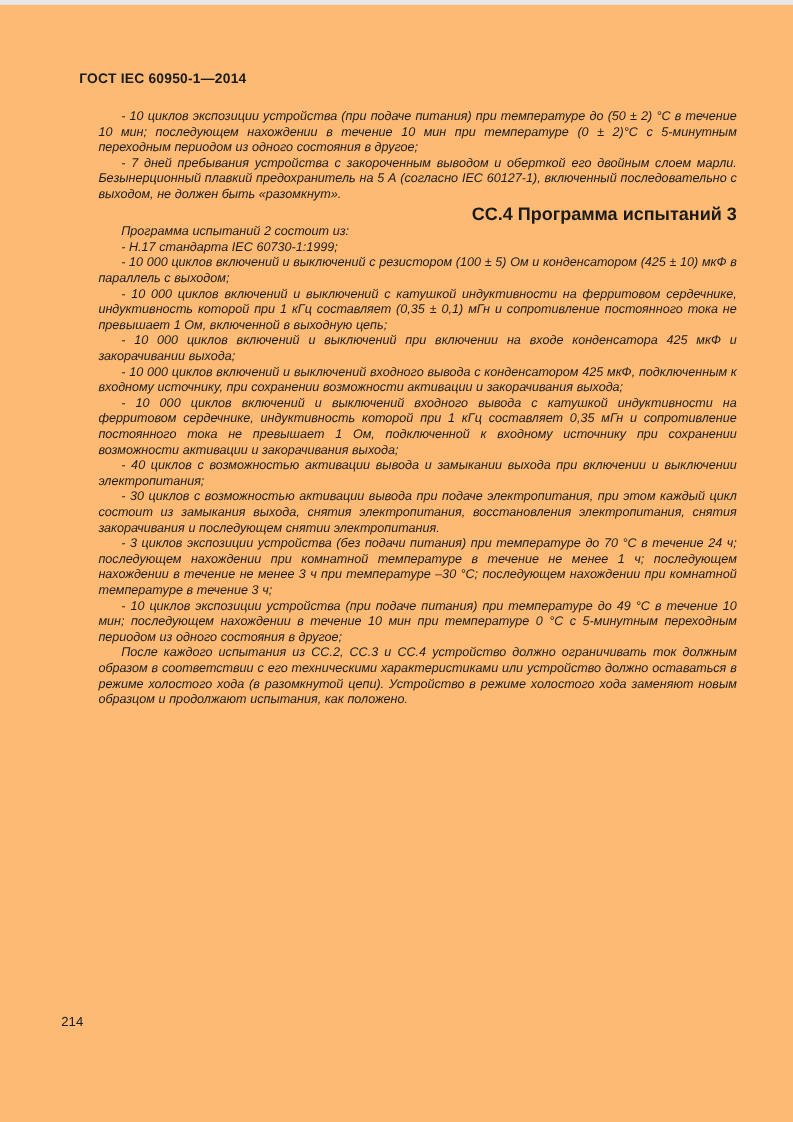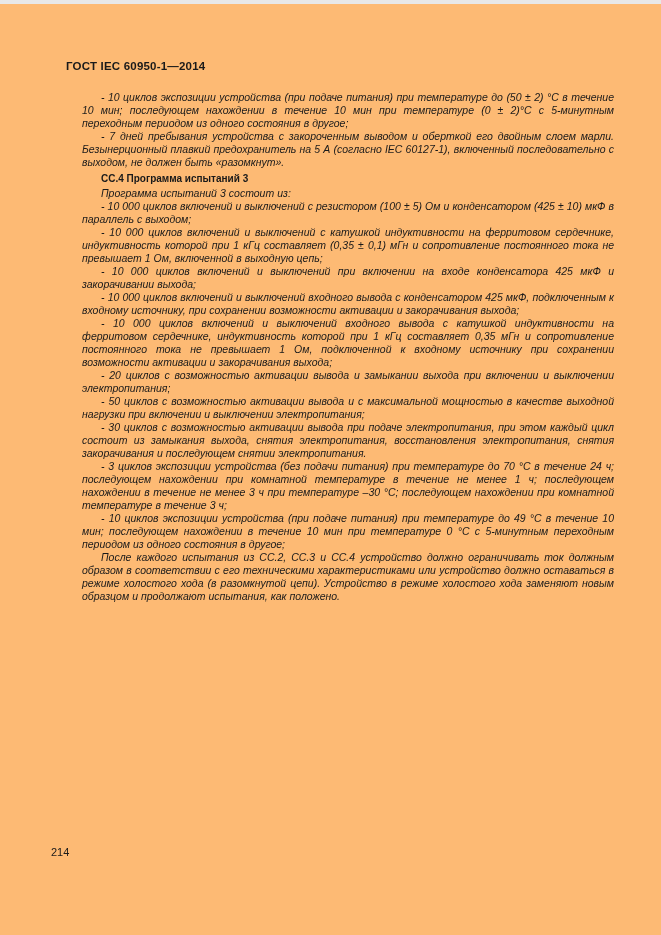--- a/index.html
+++ b/index.html
@@ -35,24 +35,24 @@
     text-align: justify;
     text-indent: 19px;
     margin: 0;
     hyphens: manual;
     -webkit-hyphens: manual;
     word-spacing: 0.1px;
   }
   .heading {
     font-weight: bold;
     font-style: normal;
-    font-size: 10px;
+    font-size: 15px;
     line-height: 13px;
     text-indent: 19px;
-    text-align: left;
+    text-align: right;
     margin: 3px 0 2px 0;
   }
   .page-number {
     position: absolute;
     left: 51px;
     top: 842px;
     font-size: 11px;
     font-style: normal;
   }
 </style>
@@ -60,28 +60,28 @@
 <body>
 
 <div class="page">
 
   <div class="doc-header">ГОСТ IEC 60950-1—2014</div>
 
   <div class="content">
     <p class="para">- 10 циклов экспозиции устройства (при подаче питания) при температуре до (50 ± 2) °С в течение 10 мин; последующем нахождении в течение 10 мин при температуре (0 ± 2)°С с 5-минутным переходным пери­одом из одного состояния в другое;</p>
     <p class="para">- 7 дней пребывания устройства с закороченным выводом и оберткой его двойным слоем марли. Безы­нерционный плавкий предохранитель на 5 А (согласно IEC 60127-1), включенный последовательно с выходом, не должен быть «разомкнут».</p>
     <h3 class="heading">СС.4 Программа испытаний 3</h3>
-    <p class="para">Программа испытаний 3 состоит из:</p>
+    <p class="para">Программа испытаний 2 состоит из:</p>
+    <p class="para">- Н.17 стандарта IEC 60730-1:1999;</p>
     <p class="para">- 10 000 циклов включений и выключений с резистором (100 ± 5) Ом и конденсатором (425 ± 10) мкФ в параллель с выходом;</p>
     <p class="para">- 10 000 циклов включений и выключений с катушкой индуктивности на ферритовом сердечнике, индук­тивность которой при 1 кГц составляет (0,35 ± 0,1) мГн и сопротивление постоянного тока не превышает 1 Ом, включенной в выходную цепь;</p>
     <p class="para">- 10 000 циклов включений и выключений при включении на входе конденсатора 425 мкФ и закорачивании выхода;</p>
     <p class="para">- 10 000 циклов включений и выключений входного вывода с конденсатором 425 мкФ, подключенным к входному источнику, при сохранении возможности активации и закорачивания выхода;</p>
     <p class="para">- 10 000 циклов включений и выключений входного вывода с катушкой индуктивности на ферритовом сердечнике, индуктивность которой при 1 кГц составляет 0,35 мГн и сопротивление постоянного тока не превышает 1 Ом, подключенной к входному источнику при сохранении возможности активации и закорачивания выхода;</p>
-    <p class="para">- 20 циклов с возможностью активации вывода и замыкании выхода при включении и выключении электро­питания;</p>
-    <p class="para">- 50 циклов с возможностью активации вывода и с максимальной мощностью в качестве выходной на­грузки при включении и выключении электропитания;</p>
+    <p class="para">- 40 циклов с возможностью активации вывода и замыкании выхода при включении и выключении электро­питания;</p>
     <p class="para">- 30 циклов с возможностью активации вывода при подаче электропитания, при этом каждый цикл со­стоит из замыкания выхода, снятия электропитания, восстановления электропитания, снятия закорачива­ния и последующем снятии электропитания.</p>
     <p class="para">- 3 циклов экспозиции устройства (без подачи питания) при температуре до 70 °С в течение 24 ч; после­дующем нахождении при комнатной температуре в течение не менее 1 ч; последующем нахождении в течение не менее 3 ч при температуре –30 °С; последующем нахождении при комнатной температуре в течение 3 ч;</p>
     <p class="para">- 10 циклов экспозиции устройства (при подаче питания) при температуре до 49 °С в течение 10 мин; по­следующем нахождении в течение 10 мин при температуре 0 °С с 5-минутным переходным периодом из одного состояния в другое;</p>
     <p class="para">После каждого испытания из СС.2, СС.3 и СС.4 устройство должно ограничивать ток должным образом в соответствии с его техническими характеристиками или устройство должно оставаться в режиме холосто­го хода (в разомкнутой цепи). Устройство в режиме холостого хода заменяют новым образцом и продолжают испытания, как положено.</p>
   </div>
 
   <div class="page-number">214</div>
 
 </div>
 

